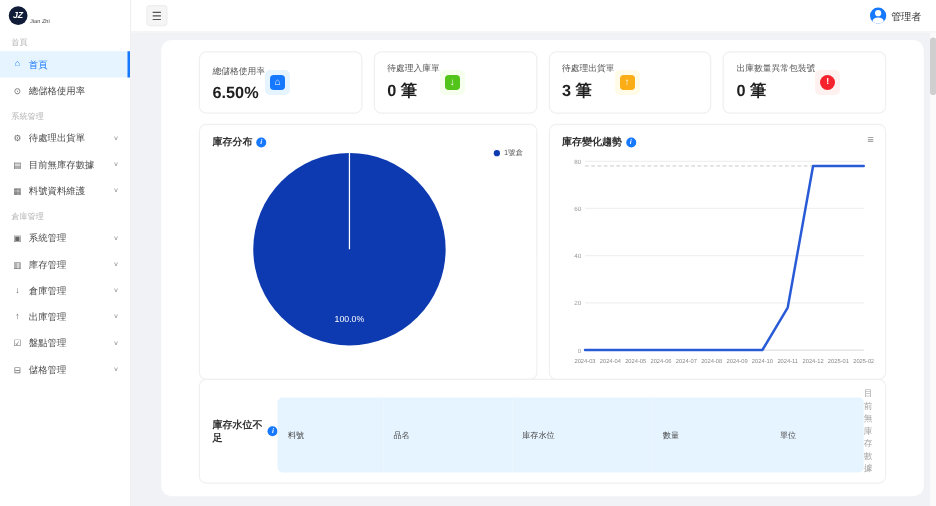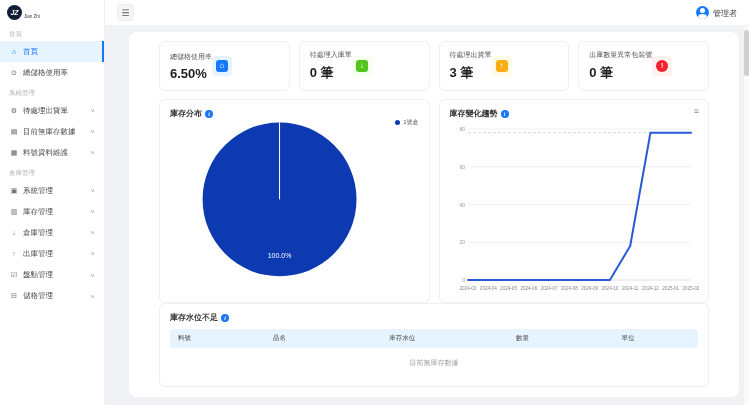--- a/index.html
+++ b/index.html
@@ -44,21 +44,21 @@
   .chart-card { border:1px solid #f0f0f0; border-radius:6px; padding:8px 10px 4px; position:relative; display:flex; flex-direction:column; min-width:0; }
   .card-title { font-size:8px; font-weight:bold; color:#333; display:flex; align-items:center; gap:3px; }
   .info-icon { width:8px; height:8px; border-radius:50%; background:#1677ff; color:#fff; display:inline-flex; align-items:center; justify-content:center; flex-shrink:0; }
   .info-icon::after { content:"i"; font-size:5.5px; font-style:italic; font-weight:bold; }
   .chart-body { flex:1; min-height:0; position:relative; }
   .pie-legend { position:absolute; top:18px; right:10px; display:flex; align-items:center; gap:3px; font-size:6px; color:#555; }
   .legend-dot { width:5px; height:5px; border-radius:50%; }
   .chart-menu { position:absolute; top:7px; right:9px; font-size:9px; color:#8c8c8c; line-height:8px; cursor:pointer; }
 
   
-  .table-card { border:1px solid #f0f0f0; border-radius:6px; padding:8px 10px; margin-top:8px; flex:1; min-height:0; display:flex; flex-direction:column; }
+  .table-card { border:1px solid #f0f0f0; border-radius:6px; padding:8px 10px; margin-top:8px; flex:1; min-height:0; display:flex; flex-direction:row; }
   table { width:100%; border-collapse:collapse; margin-top:6px; table-layout:fixed; }
   th { background:#e6f4ff; font-size:6.5px; font-weight:normal; color:#444; text-align:left; padding:5px 8px; }
   th:first-child { border-radius:4px 0 0 4px; }
   th:last-child { border-radius:0 4px 4px 0; }
   .empty-state { flex:1; display:flex; align-items:center; justify-content:center; color:#a6a6a6; font-size:7px; }
 
   
   .scrollbar-track { position:absolute; right:0; top:26px; bottom:0; width:5px; background:#fafafa; }
   .scrollbar-thumb { width:5px; height:46px; background:#cfcfcf; border-radius:3px; margin-top:4px; }
 

